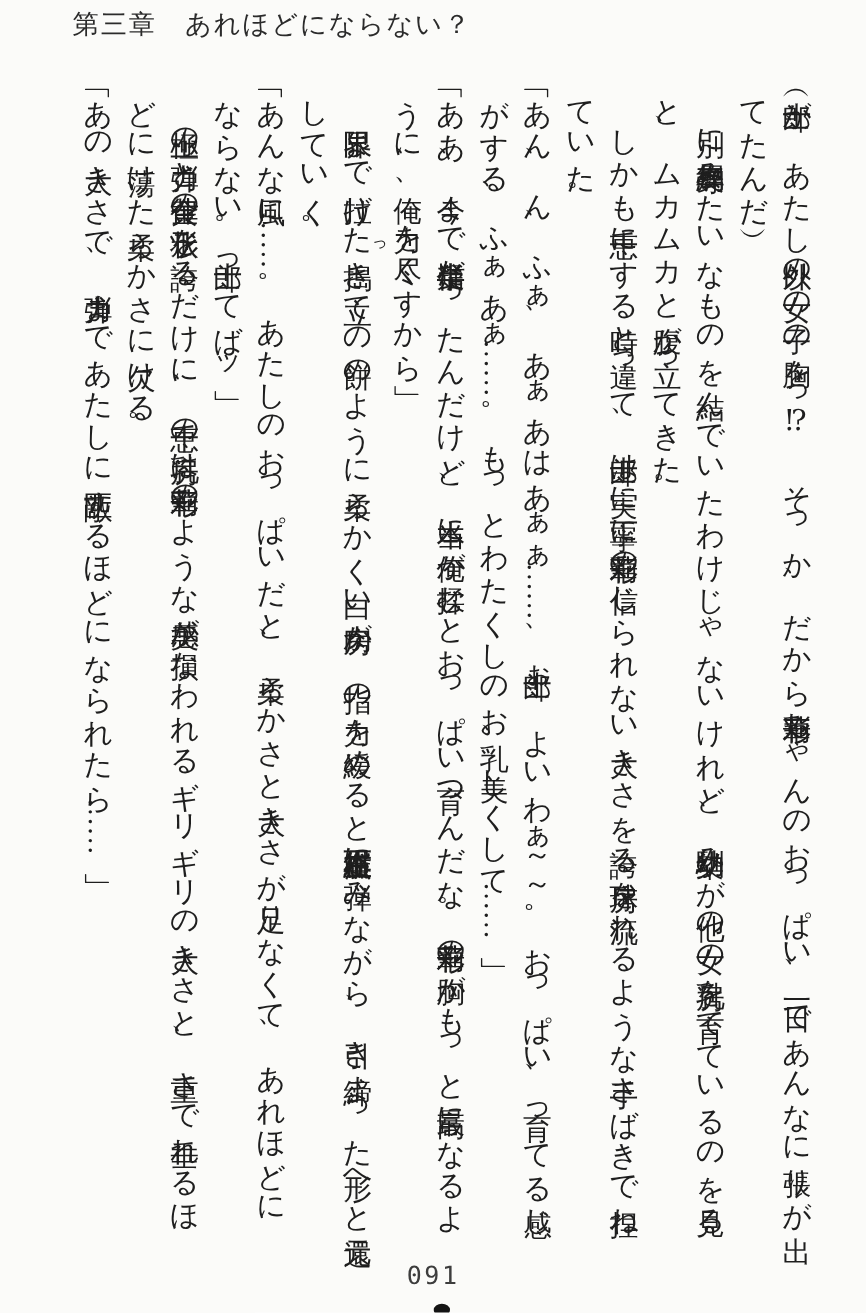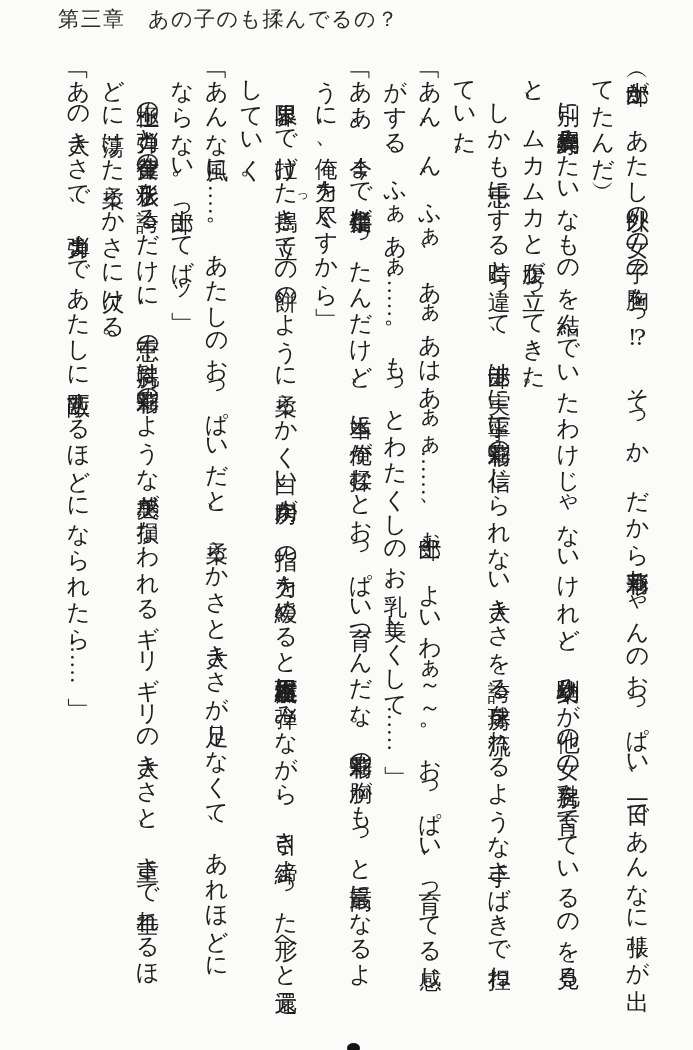--- a/index.html
+++ b/index.html
@@ -56,29 +56,30 @@
     width: 13px;
     height: 10px;
     background: #141414;
     border-radius: 50%;
   }
 </style>
 </head>
 <body>
 
 <div class="page">
-  <div class="chapter-header">第三章　あの子のも揉んでるの？</div>
+  <div class="chapter-header">第三章　あれほどにならない？</div>
 
   <div class="text-block">
       <p>（士郎が、あたし以外の女の子の胸をっ⁉　そっか、だから彩莉華ちゃんのおっぱい、一日であんなに張りが出てたんだ）</p>
       <p>　別に専属契約みたいなものを結んでいたわけじゃないけれど、幼馴染みが他の女の乳房を育てているのを見ると、ムカムカと腹が立ってきた。</p>
       <p>　しかも千恵にする時と違って、士郎は実に丁寧に彩莉華の信じられない大きさを誇る房球を流れるような手さばきで捏ねていた。</p>
       <p>「あん、ん、ふぁ、あぁあはあぁぁ……、士郎ぉ、よいわぁ～～。おっぱい、育ってる感じがする、ふぁあぁ……。もっとわたくしのお乳、美しくして……」</p>
       <p>「ああ、今まで半信半疑だったんだけど、本当に俺が揉むとおっぱい育つんだな。彩莉華の胸がもっと最高になるように、俺、力を尽くすから」</p>
       <p>　限界まで拉げた<ruby>搗<rt>つ</rt></ruby>き立ての餅のように柔らかく白い房肉が、指の力を緩めると上下左右縦横無尽に弾みながら、引き締まった形へと還元していく。</p>
       <p>「あんな風に……。あたしのおっぱいだと、柔らかさと大きさが足りなくて、あれほどにならない。士郎ってばッ」</p>
       <p>　極上の弾力と黄金律の形状を誇るだけに、千恵の乳房は彩莉華のような美感が損なわれるギリギリの大きさと、重さで垂れるほどに蕩けた柔らかさに欠ける。</p>
       <p>「あの大きさで、弾力まであたしに匹敵するほどになられたら……」</p>
     </div>
 
+  <div class="page-number">091</div>
 
   <div class="ink-dot"></div>
 </div>
 
 </body></html>

